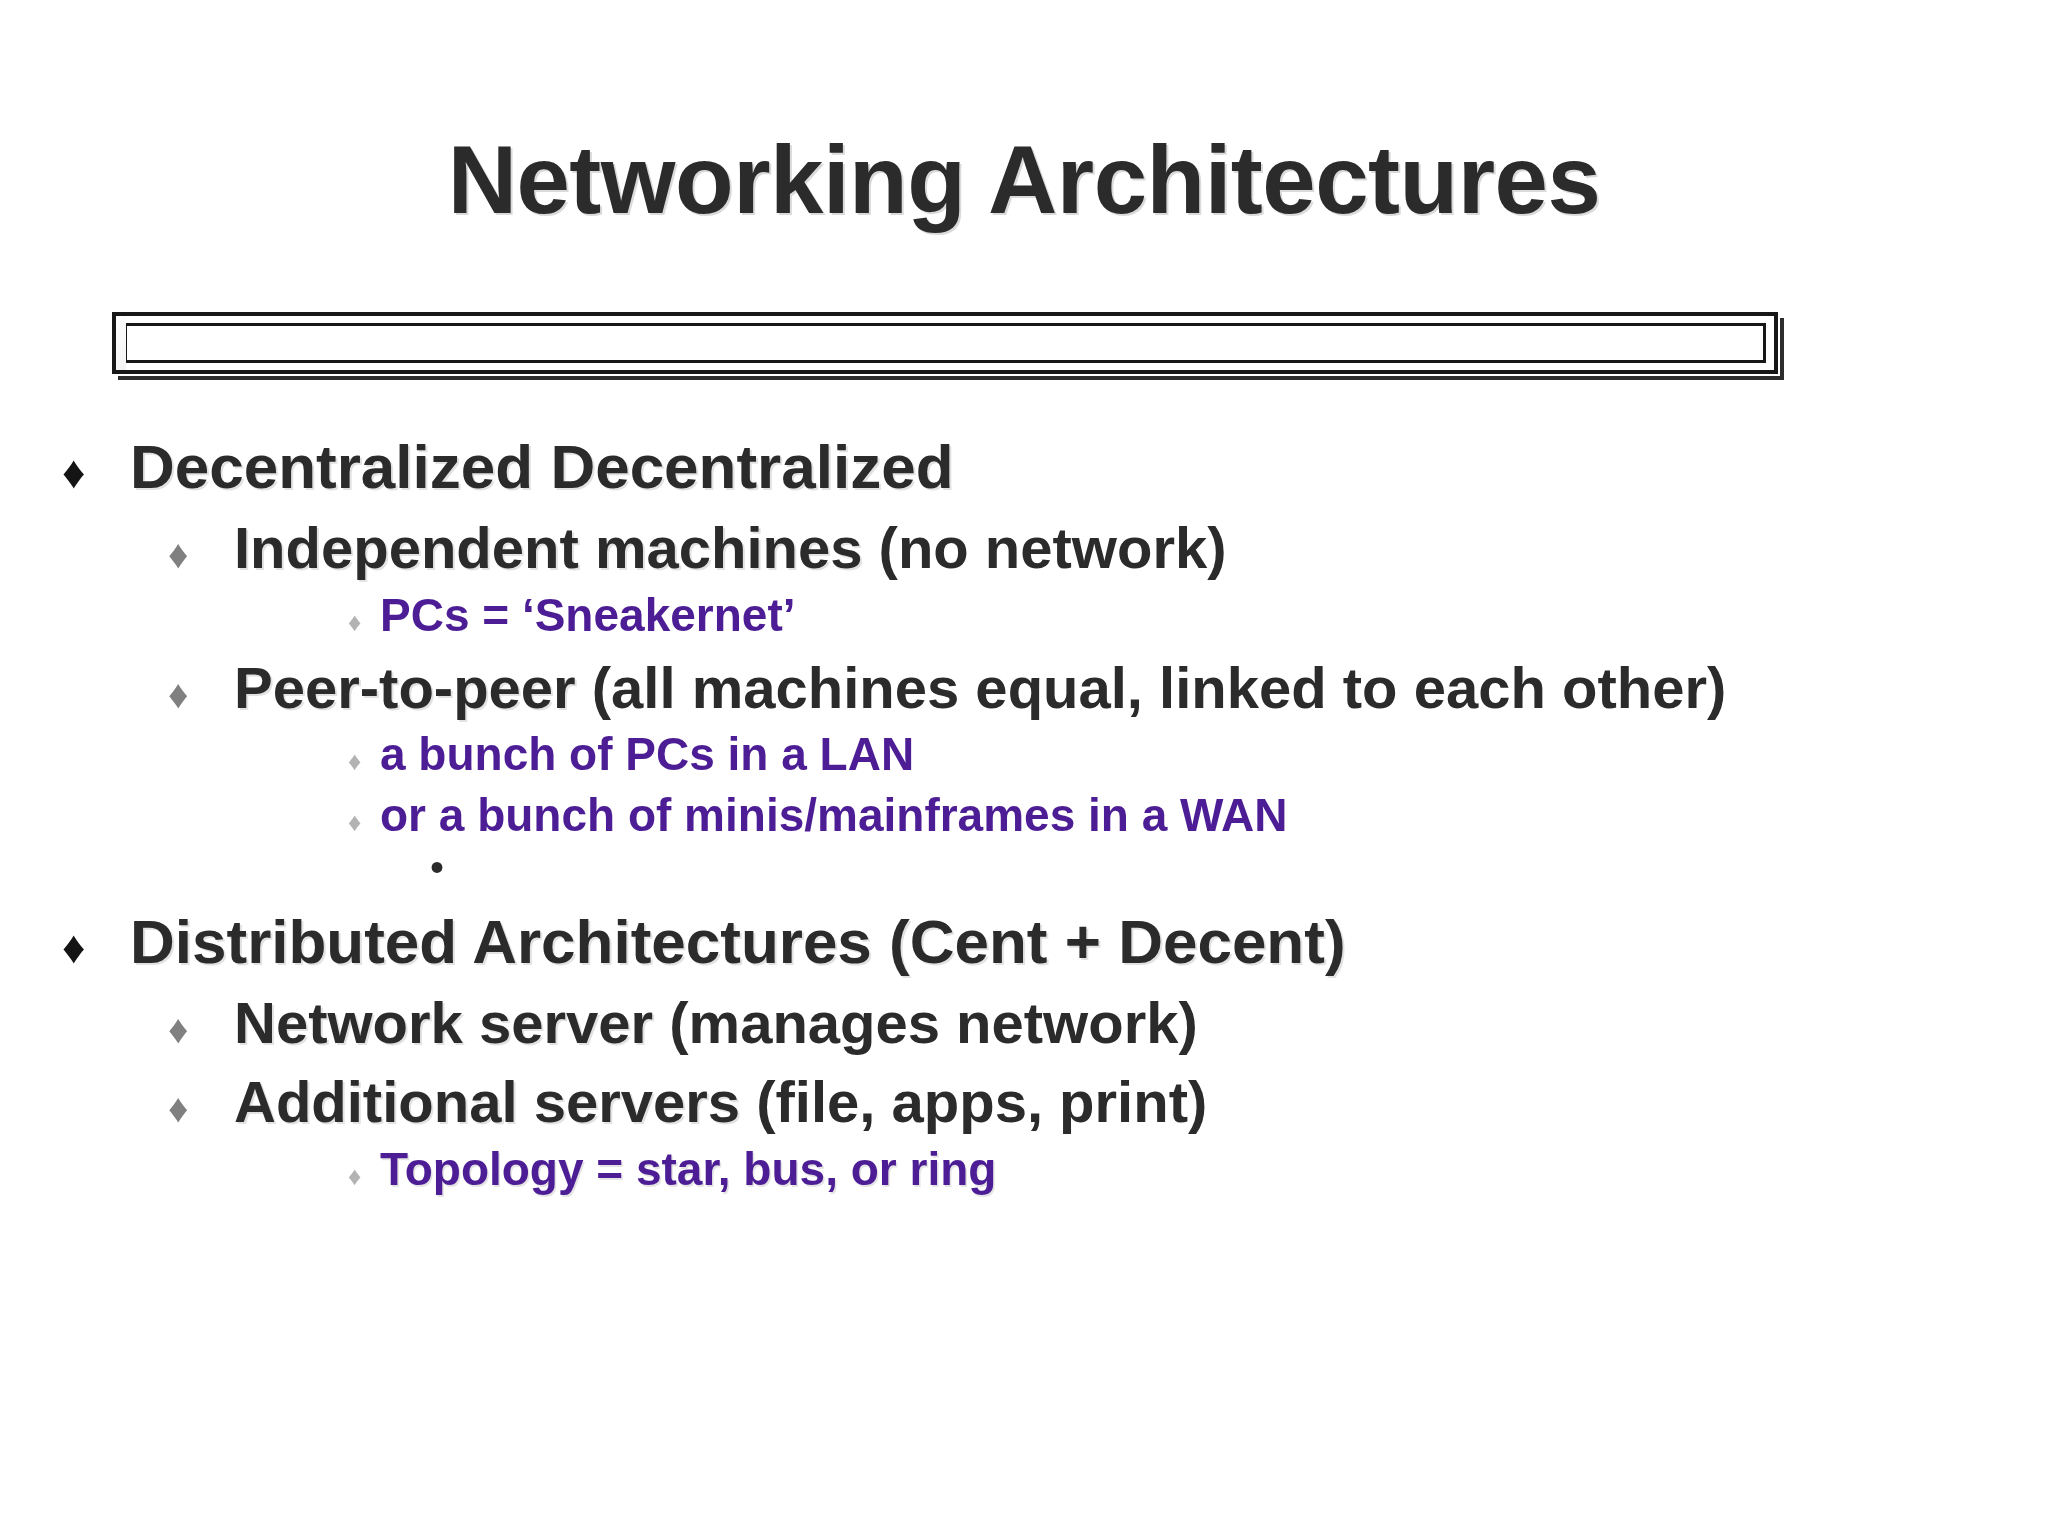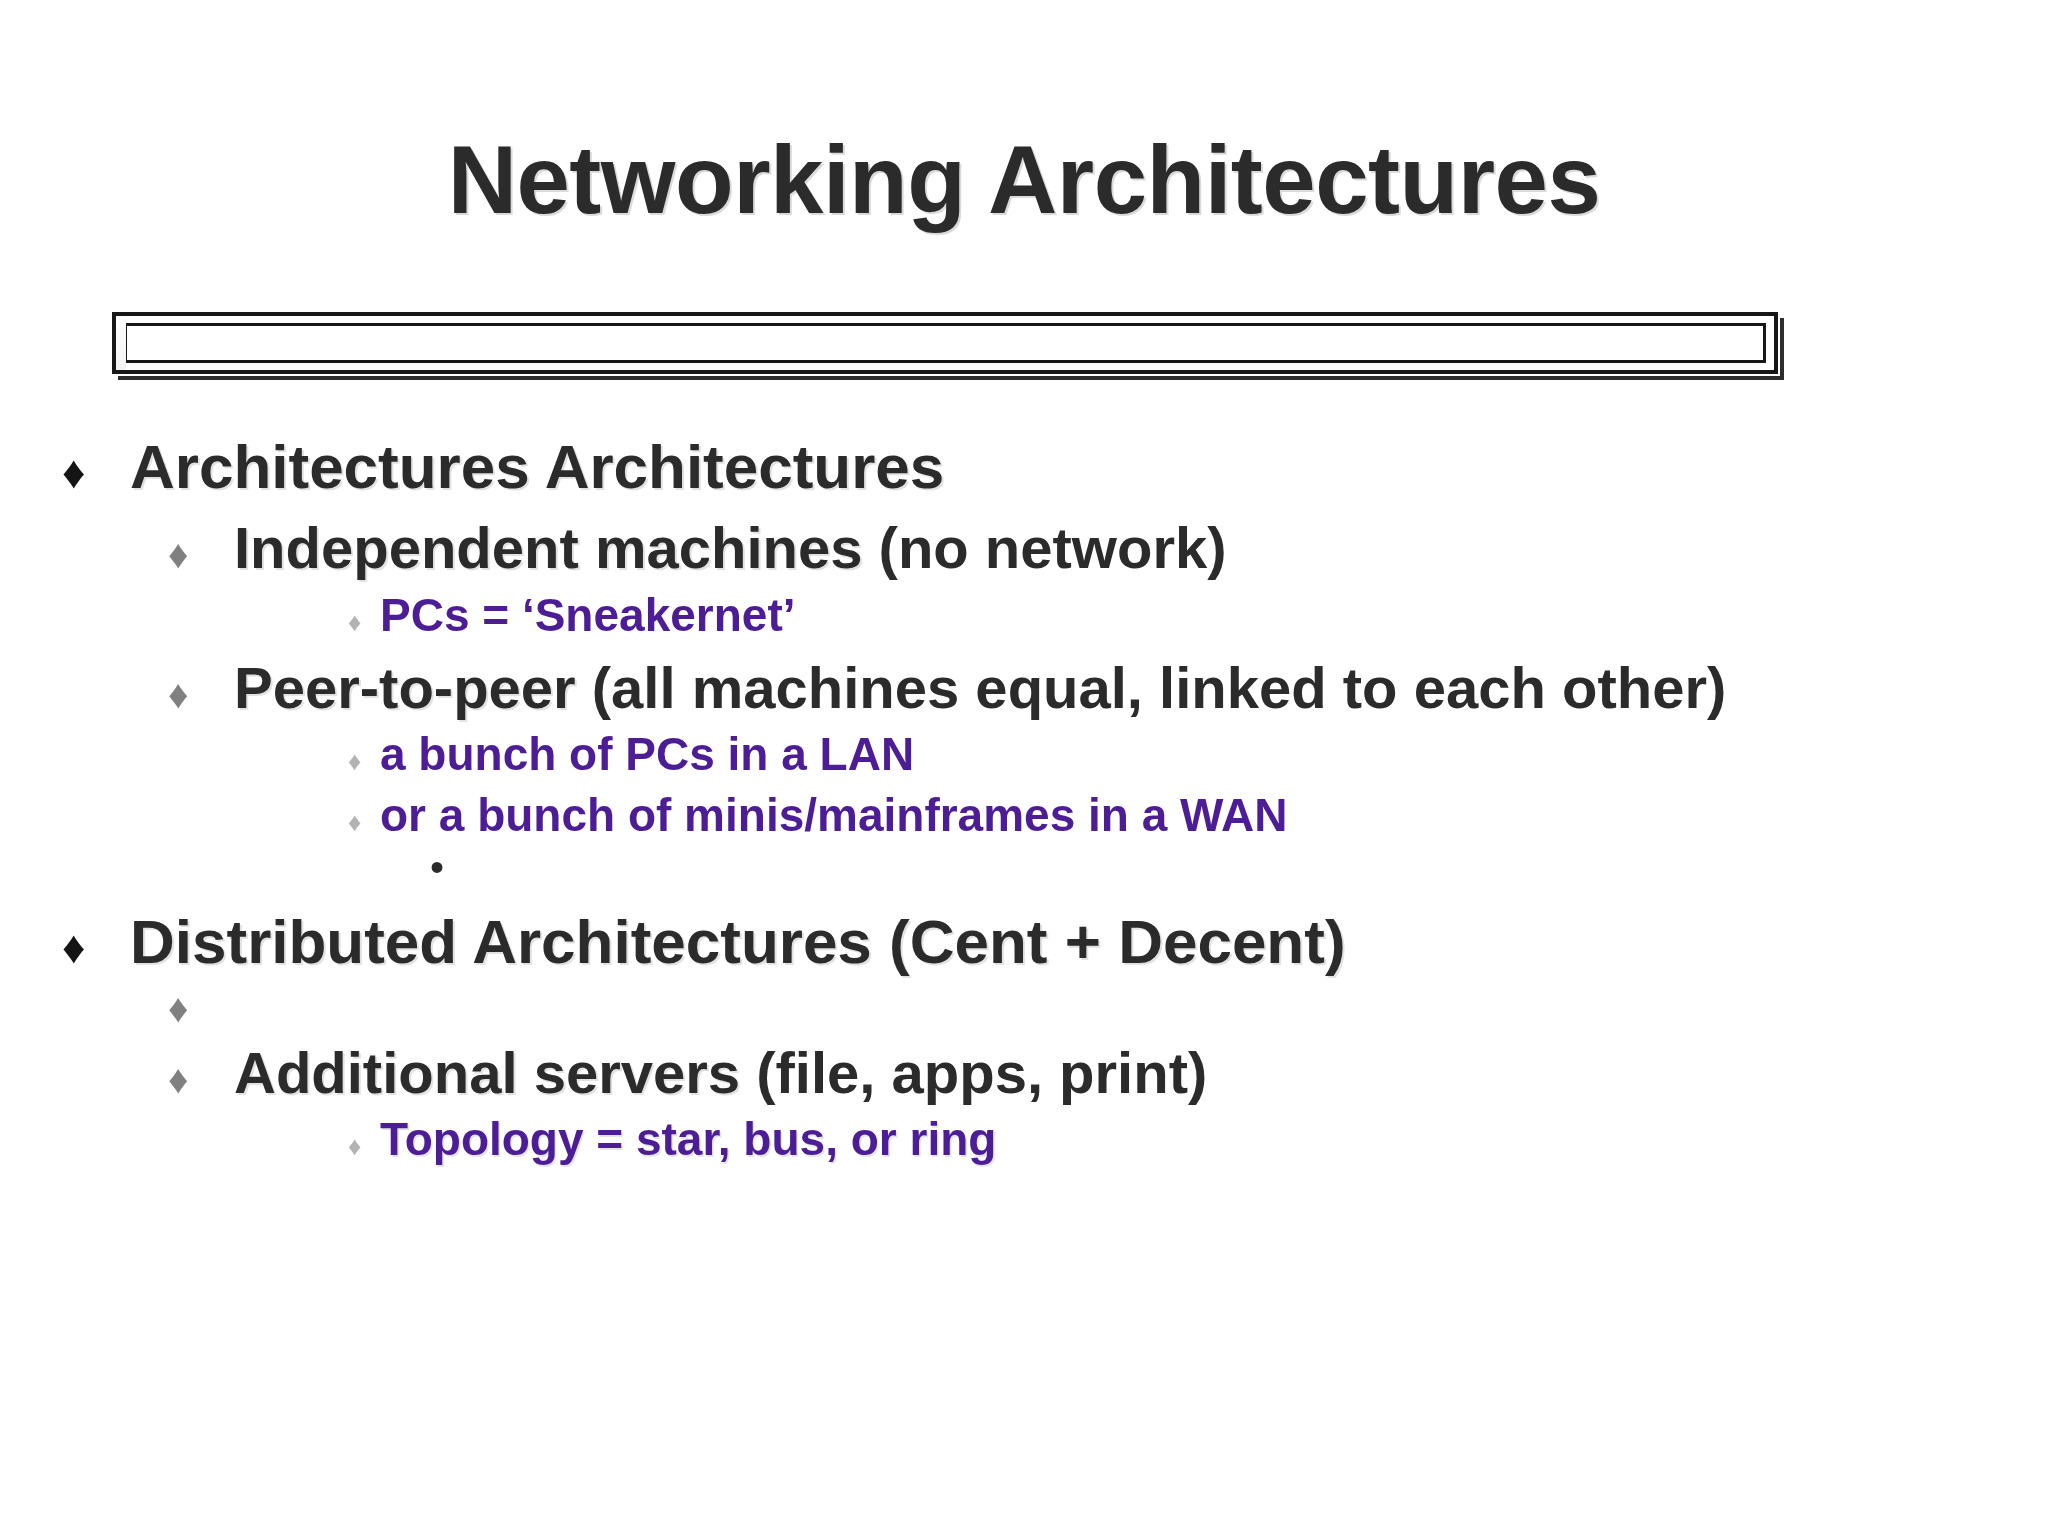--- a/index.html
+++ b/index.html
@@ -193,21 +193,21 @@
   <div class="deco-bar">
     <div class="shadow"></div>
     <div class="outer"></div>
     <div class="inner"></div>
     <div class="bevel-tl"></div>
   </div>
 
   <div class="content" id="outline-root">
       <div class="bullet-row lvl1 ">
         <span class="bullet-mark">♦</span>
-        <span class="bullet-text"><span class="b">Architectures Architectures</span></span>
+        <span class="bullet-text"><span class="b">Decentralized Decentralized</span></span>
       </div>
       <div class="bullet-row lvl2 gap-md">
         <span class="bullet-mark">♦</span>
         <span class="bullet-text"><span class="b">Independent machines</span><span class="n"> (no network)</span></span>
       </div>
       <div class="bullet-row lvl3 gap-sm">
         <span class="bullet-mark">♦</span>
         <span class="bullet-text"><span class="n">PCs = ‘Sneakernet’</span></span>
       </div>
       <div class="bullet-row lvl2 gap-md">
@@ -224,20 +224,21 @@
       </div>
       <div class="bullet-row lvl4 gap-sm">
         <span class="bullet-mark">•</span>
       </div>
       <div class="bullet-row lvl1 gap-lg">
         <span class="bullet-mark">♦</span>
         <span class="bullet-text"><span class="b">Distributed Architectures (Cent + Decent)</span></span>
       </div>
       <div class="bullet-row lvl2 gap-md">
         <span class="bullet-mark">♦</span>
+        <span class="bullet-text"><span class="b">Network server</span><span class="n"> (manages network)</span></span>
       </div>
       <div class="bullet-row lvl2 gap-md">
         <span class="bullet-mark">♦</span>
         <span class="bullet-text"><span class="b">Additional servers</span><span class="n"> (file, apps, print)</span></span>
       </div>
       <div class="bullet-row lvl3 gap-sm">
         <span class="bullet-mark">♦</span>
         <span class="bullet-text"><span class="b">Topology = star, bus, or ring</span></span>
       </div>
     </div>

